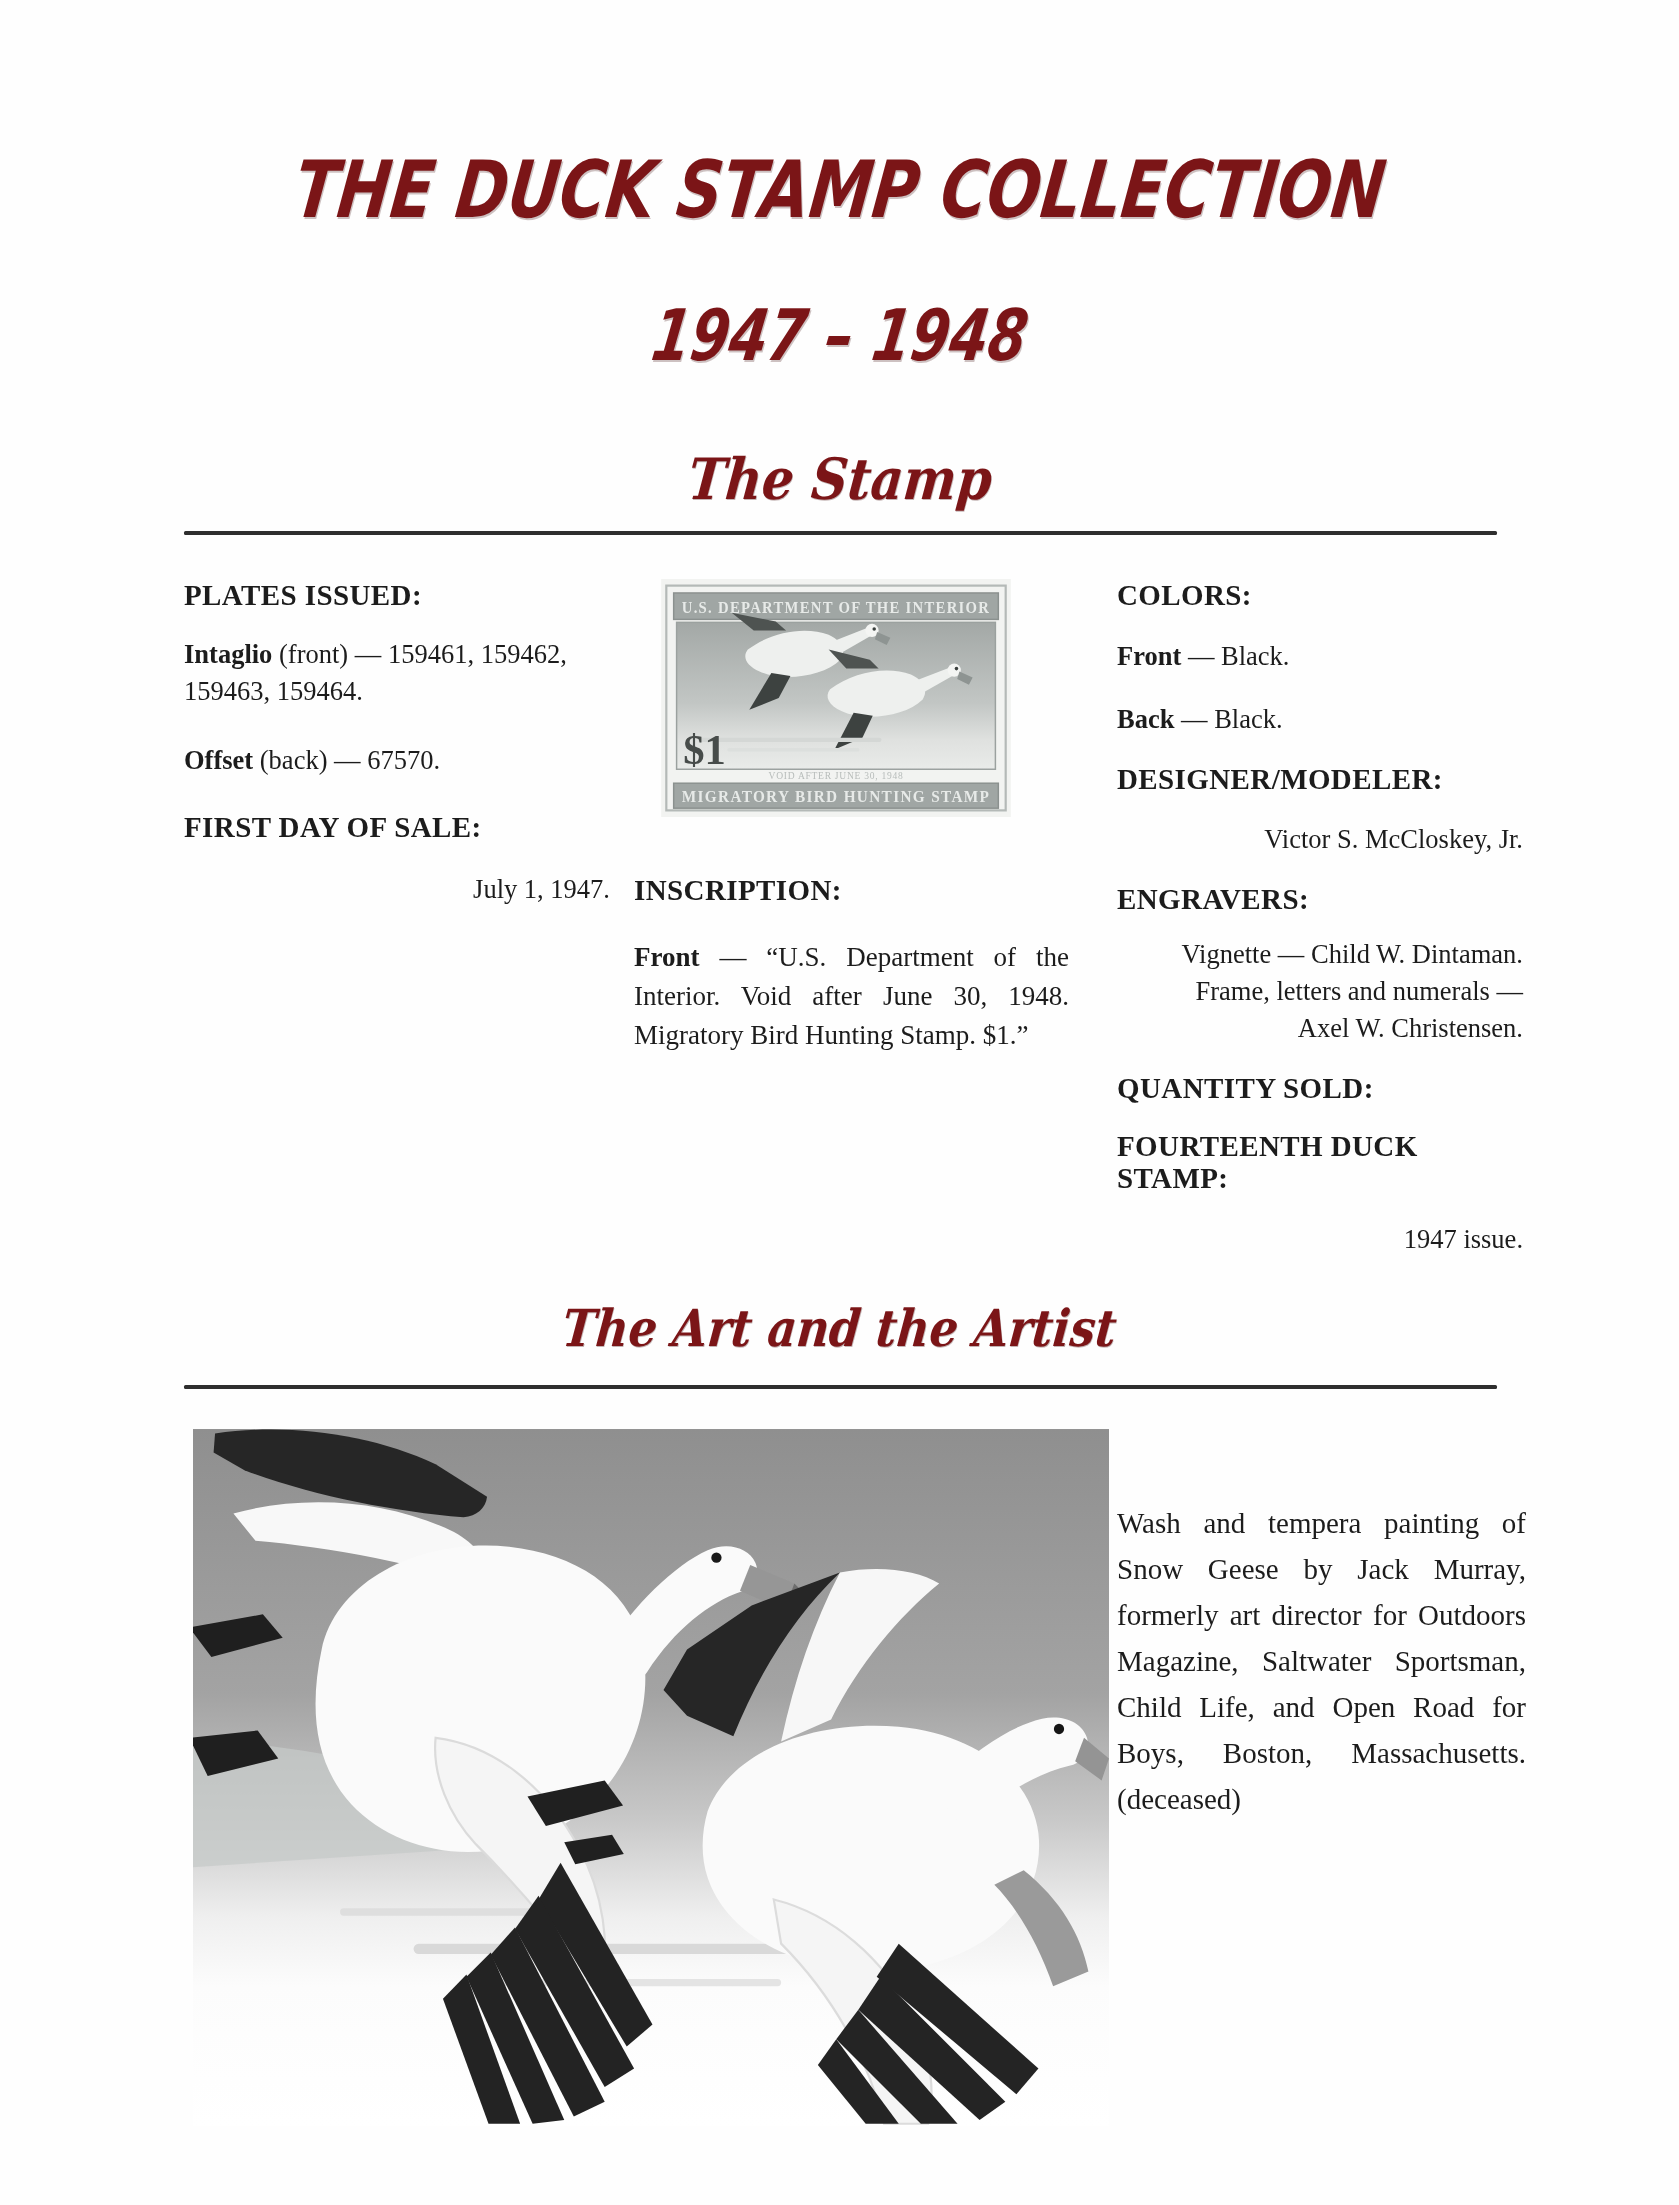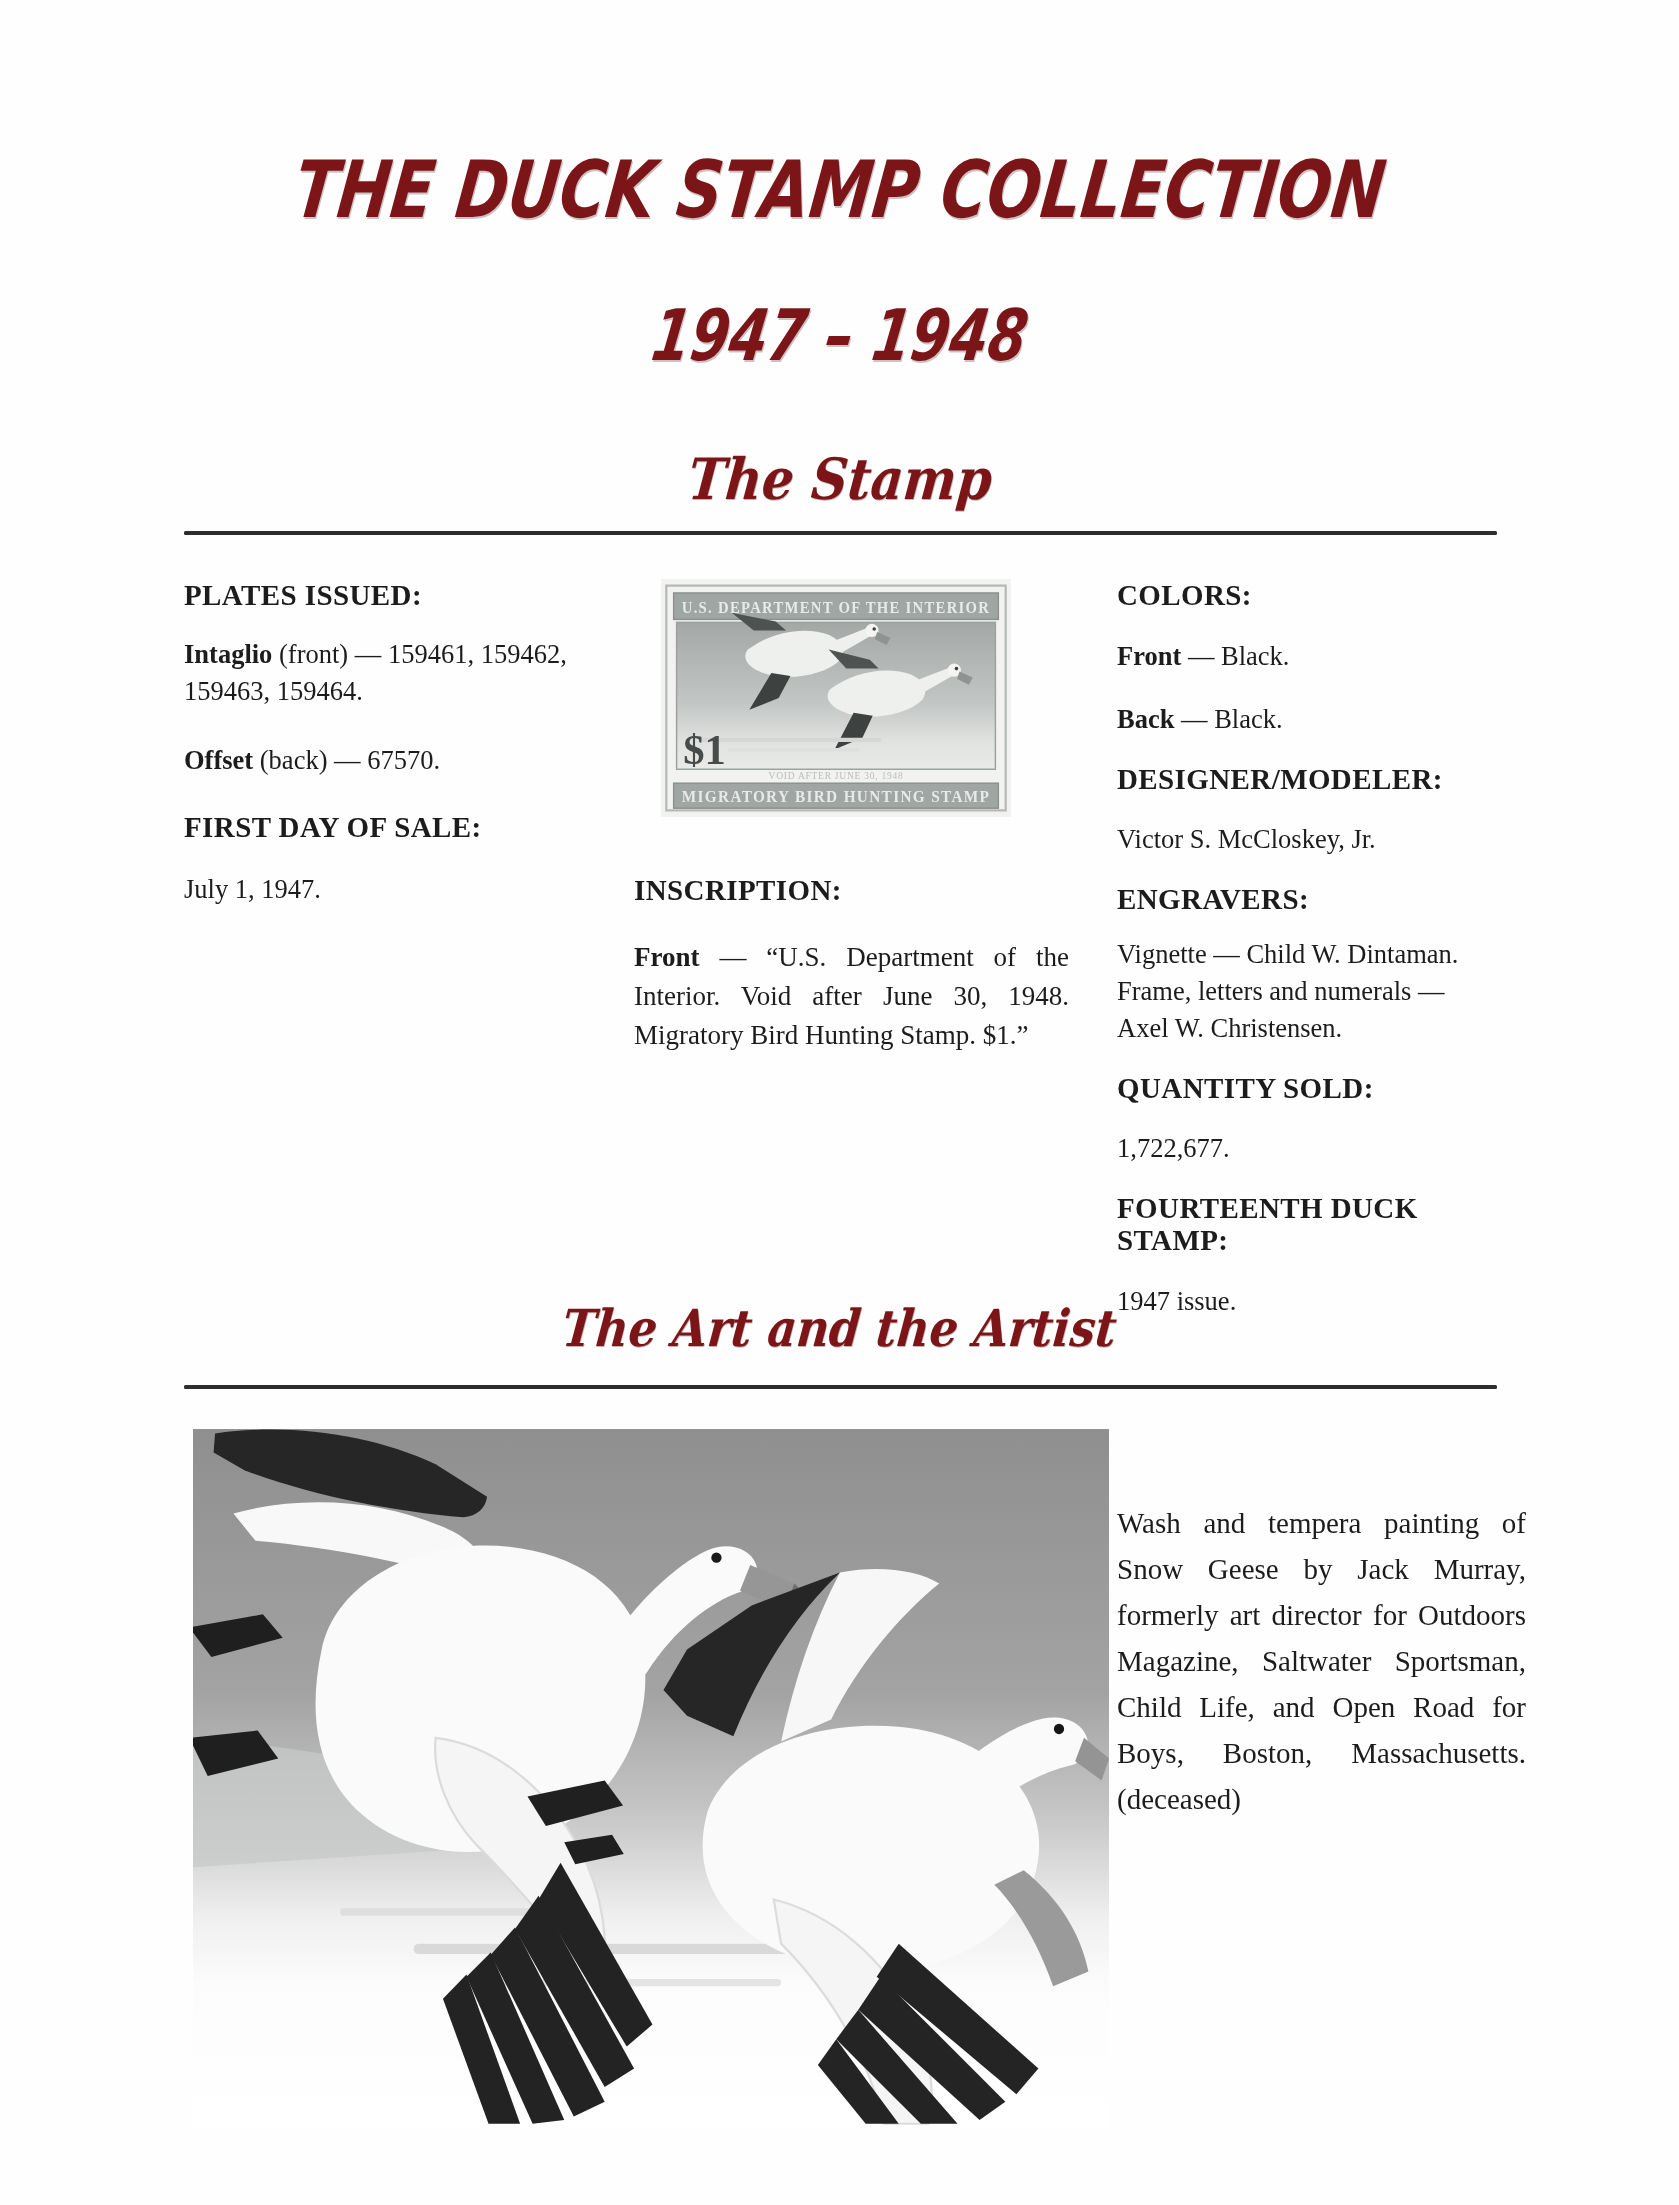--- a/index.html
+++ b/index.html
@@ -66,21 +66,21 @@
   .col{position:absolute;top:579px;font-size:26.5px;line-height:37px;}
   .col-left {left:184px; width:426px;}
   .col-mid  {left:634px; width:435px;}
   .col-right{left:1117px;width:406px;}
   .col h3{
     font-size:29px;line-height:32px;font-weight:bold;
     letter-spacing:0.4px;
   }
   .col p{margin:0;}
   .lead{font-weight:bold;}
-  .center{text-align:left;}
+  .center{text-align:right;}
   .just{text-align:justify;}
   
   .col-left h3{margin-bottom:25px;}
   .col-left .para{margin-bottom:32px;}
   .col-left .head2{margin-top:1.5px;margin-bottom:28px;}
   
   .stamp-wrap{margin-left:26.5px;width:350px;height:238px;}
   .stamp-wrap svg{display:block;width:100%;height:100%;}
   .col-mid h3{margin-top:57px;margin-bottom:32px;}
   .col-mid .para{margin-bottom:19px;font-size:27px;line-height:39px;}
@@ -185,21 +185,20 @@
     <h3>COLORS:</h3>
     <p class="item"><span class="lead">Front</span><span> — Black.</span></p>
     <p class="item gap"><span class="lead">Back</span><span> — Black.</span></p>
     <h3>DESIGNER/MODELER:</h3>
     <p class="center gap">Victor S. McCloskey, Jr.</p>
     <h3 style="margin-bottom:20.6px;">ENGRAVERS:</h3>
     <p class="center eng">Vignette — Child W. Dintaman.</p>
     <p class="center eng">Frame, letters and numerals —</p>
     <p class="center eng gap">Axel W. Christensen.</p>
     <h3>QUANTITY SOLD:</h3>
-    <p class="center gap">1,722,677.</p>
     <h3>FOURTEENTH DUCK STAMP:</h3>
     <p class="center">1947 issue.</p>
   </div>
 
   <div class="title-line sec-head art-head">
     <span class="brush">The Art and the Artist</span>
   </div>
   <div class="hrule rule-2"></div>
 
   <div class="art-image">

